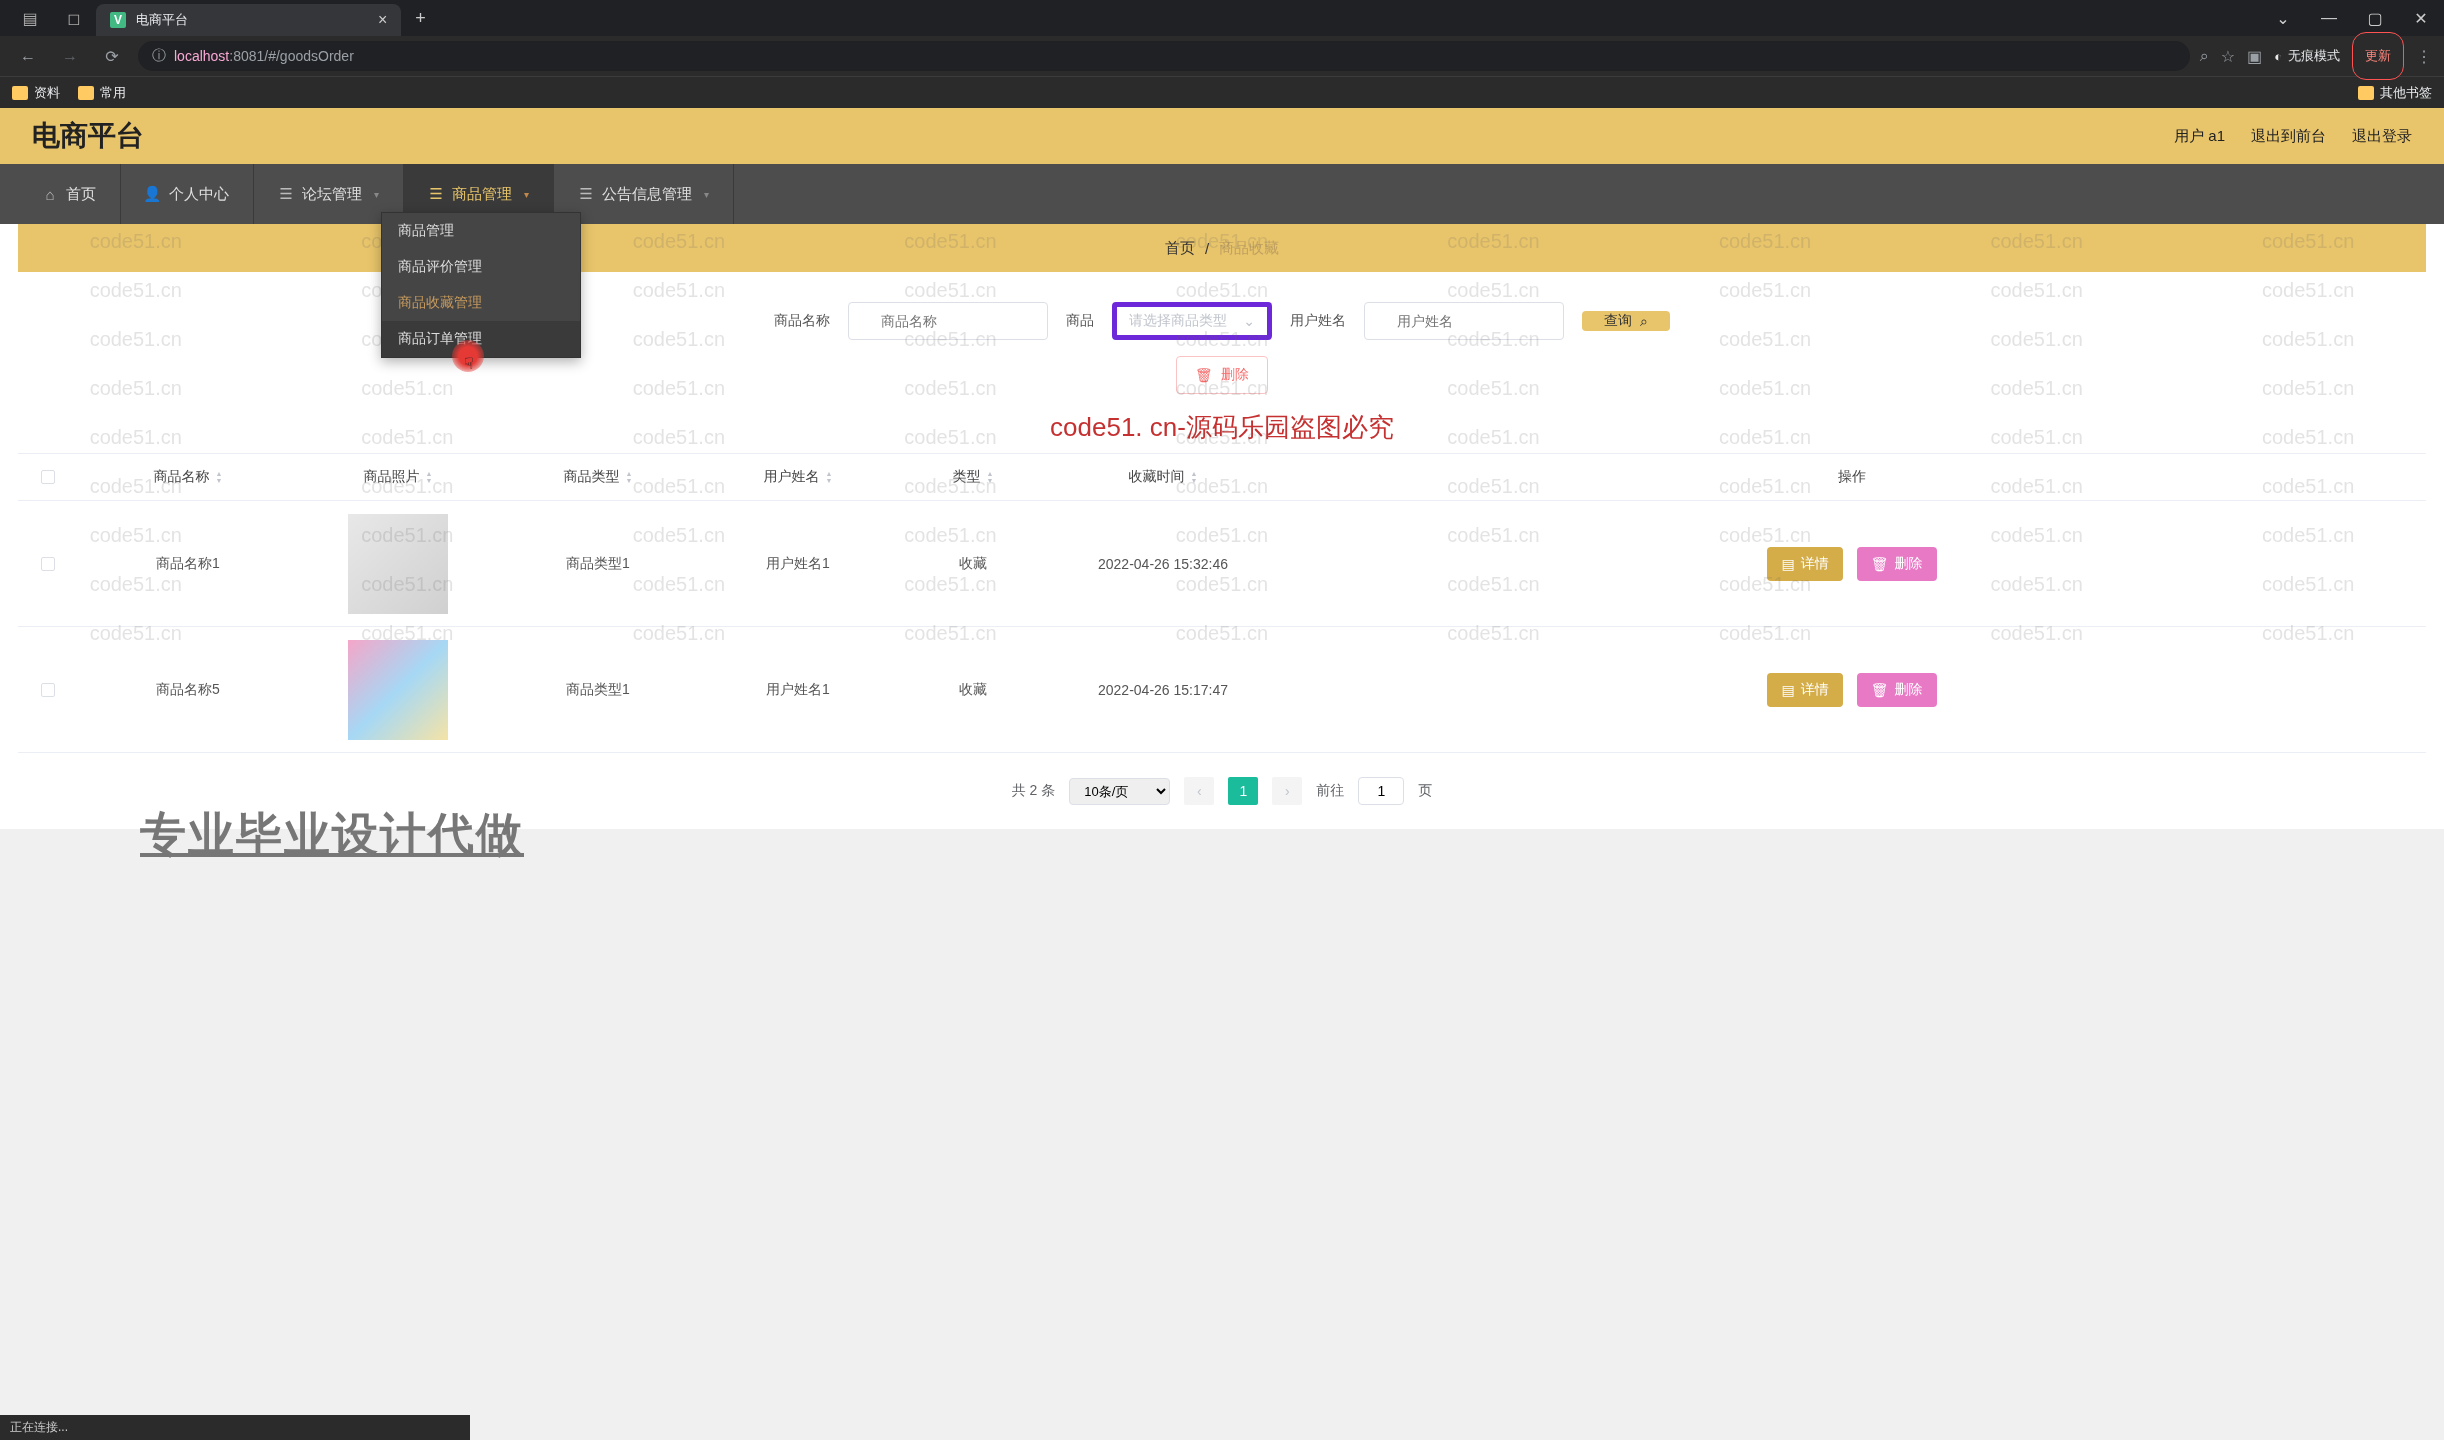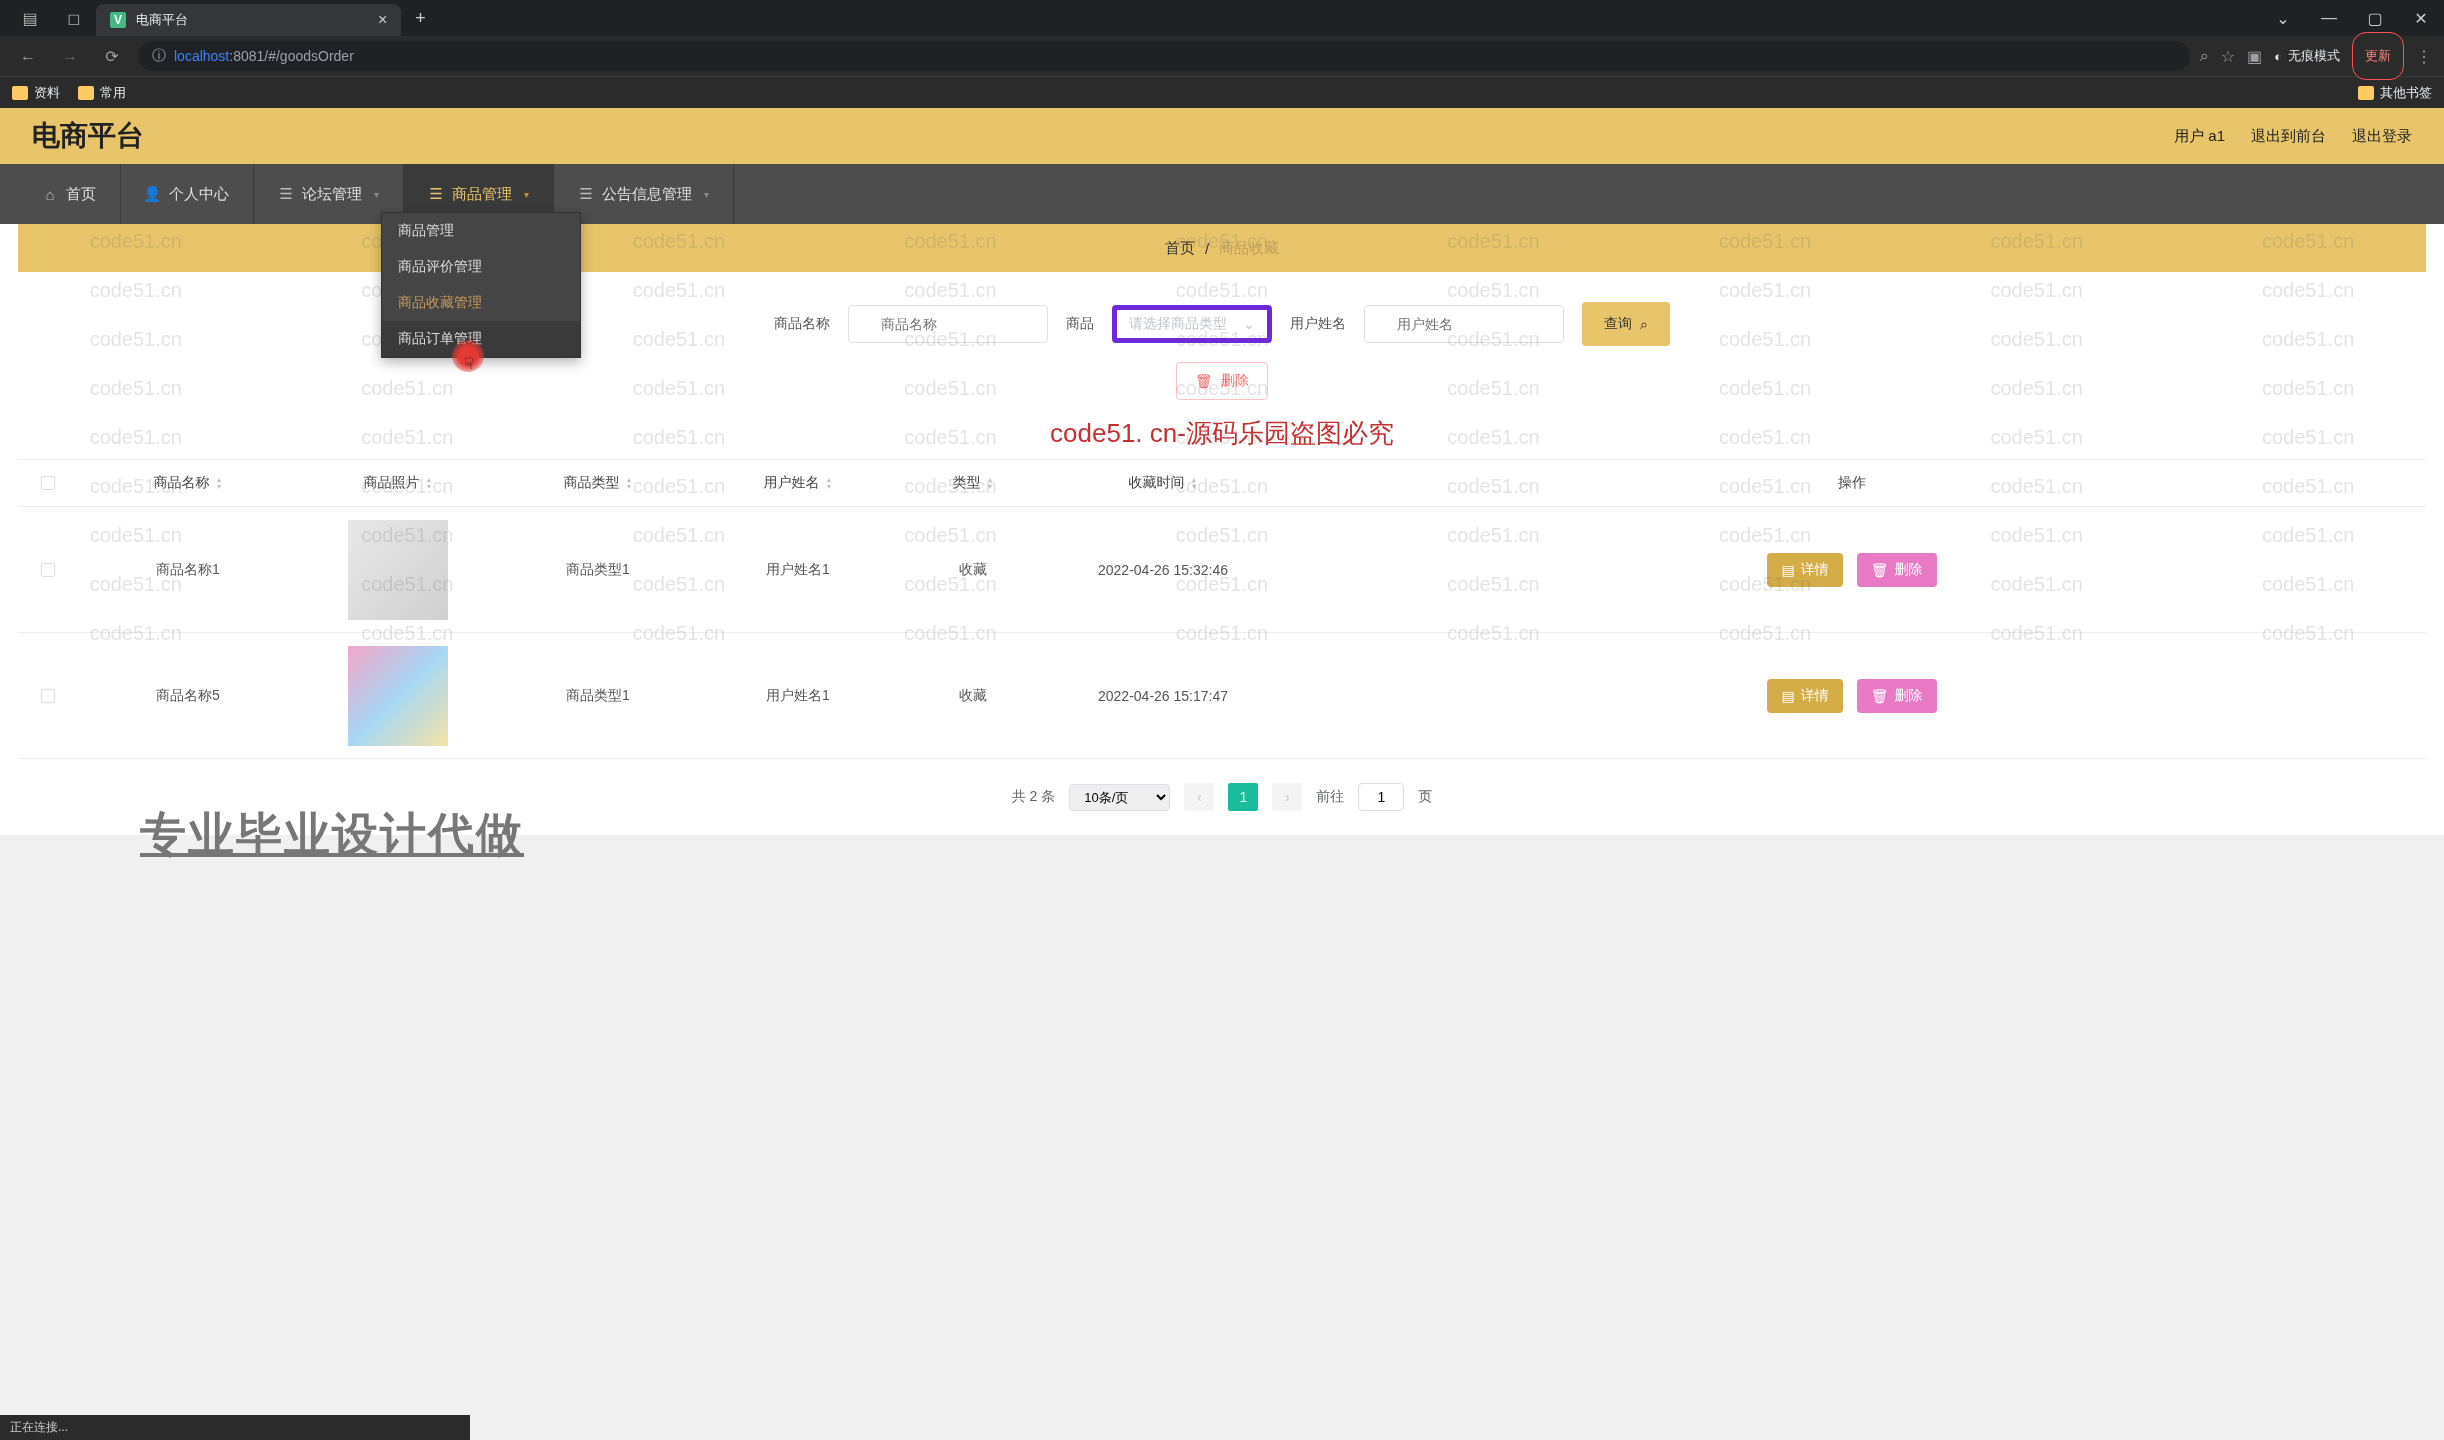--- a/index.html
+++ b/index.html
@@ -13,21 +13,21 @@
 .browser-tab .favicon { width: 16px; height: 16px; background: #42b983; border-radius: 2px; display: flex; align-items: center; justify-content: center; color: #fff; font-size: 12px; font-weight: bold; }
 .browser-tab .tab-close { color: #ccc; font-size: 16px; margin-left: 180px; }
 .new-tab { color: #ccc; font-size: 18px; margin-left: 14px; }
 .window-controls { position: absolute; right: 0; top: 0; display: flex; }
 .window-controls div { width: 46px; height: 36px; display: flex; align-items: center; justify-content: center; color: #ccc; }
 
 .addr-bar { height: 40px; background: #2b2b2b; display: flex; align-items: center; padding: 0 12px; gap: 10px; }
 .nav-btn { width: 32px; height: 32px; display: flex; align-items: center; justify-content: center; color: #9aa0a6; border-radius: 50%; }
 .nav-btn.fwd { color: #5f6368; }
 .url-box { flex: 1; height: 30px; background: #202124; border-radius: 15px; display: flex; align-items: center; padding: 0 14px; color: #9aa0a6; font-size: 14px; gap: 8px; }
-.url-box .url-path { color: #3b82f6; }
+.url-box .url-path { color: #f9a8d4; }
 .url-box .url-host { color: #9aa0a6; }
 .addr-right { display: flex; align-items: center; gap: 12px; color: #9aa0a6; }
 .incognito-badge { display: flex; align-items: center; gap: 6px; color: #e8eaed; font-size: 13px; }
 .update-btn { background: #2b2b2b; border: 1px solid #ff5252; color: #ff867c; border-radius: 14px; padding: 14px 12px; font-size: 13px; }
 
 .bookmark-bar { height: 32px; background: #2b2b2b; border-top: 1px solid #3c3c3c; display: flex; align-items: center; padding: 8px 12px; gap: 18px; color: #e8eaed; font-size: 13px; }
 .bookmark-bar .bm { display: flex; align-items: center; gap: 6px; }
 .bm-folder { width: 16px; height: 14px; background: #ffca62; border-radius: 2px; }
 .bookmark-bar .spacer { flex: 1; }
 
@@ -55,21 +55,21 @@
 .breadcrumb-bar { background: #e8c56b; height: 48px; display: flex; align-items: center; justify-content: center; font-size: 15px; color: #333; gap: 10px; }
 .breadcrumb-bar .bc-current { color: #c0a060; }
 
 .search-bar { display: flex; align-items: center; justify-content: center; gap: 18px; padding: 30px 0 16px; }
 .search-label { font-size: 14px; color: #555; }
 .search-input { width: 200px; height: 38px; border: 1px solid #dcdfe6; border-radius: 4px; padding: 0 34px 0 12px; font-size: 14px; color: #333; position: relative; }
 .search-input-wrap { position: relative; }
 .search-input-wrap .inp-icon { position: absolute; left: 10px; top: 50%; transform: translateY(-50%); color: #c0c4cc; }
 .search-input.with-icon { padding-left: 32px; }
 .select-box { width: 160px; height: 38px; border: 5px solid #6d28d9; border-radius: 4px; display: flex; align-items: center; padding: 0 12px; color: #c0c4cc; font-size: 14px; justify-content: space-between; }
-.search-btn { background: #e8c56b; color: #333; height: 44px; padding: 0 22px; border-radius: 4px; display: flex; align-items: center; gap: 8px; font-size: 14px; border: none; }
+.search-btn { background: #e8c56b; color: #333; height: 20px; padding: 0 22px; border-radius: 4px; display: flex; align-items: center; gap: 8px; font-size: 14px; border: none; }
 
 .delete-bar { display: flex; justify-content: center; padding-bottom: 20px; }
 .delete-btn { border: 1px solid #fbc4c4; color: #f56c6c; background: #fff; height: 38px; padding: 0 18px; border-radius: 4px; display: flex; align-items: center; gap: 8px; font-size: 14px; }
 
 .center-watermark { text-align: center; color: #c53030; font-size: 26px; font-weight: 500; margin-top: -4px; margin-bottom: 8px; }
 
 .data-table { width: 100%; }
 .thead { display: flex; align-items: center; height: 48px; border-top: 1px solid #ebeef5; border-bottom: 1px solid #ebeef5; color: #444; font-size: 14px; }
 .th, .td { display: flex; align-items: center; justify-content: center; gap: 6px; }
 .sort-icons { display: flex; flex-direction: column; font-size: 7px; line-height: 7px; color: #c0c4cc; }

